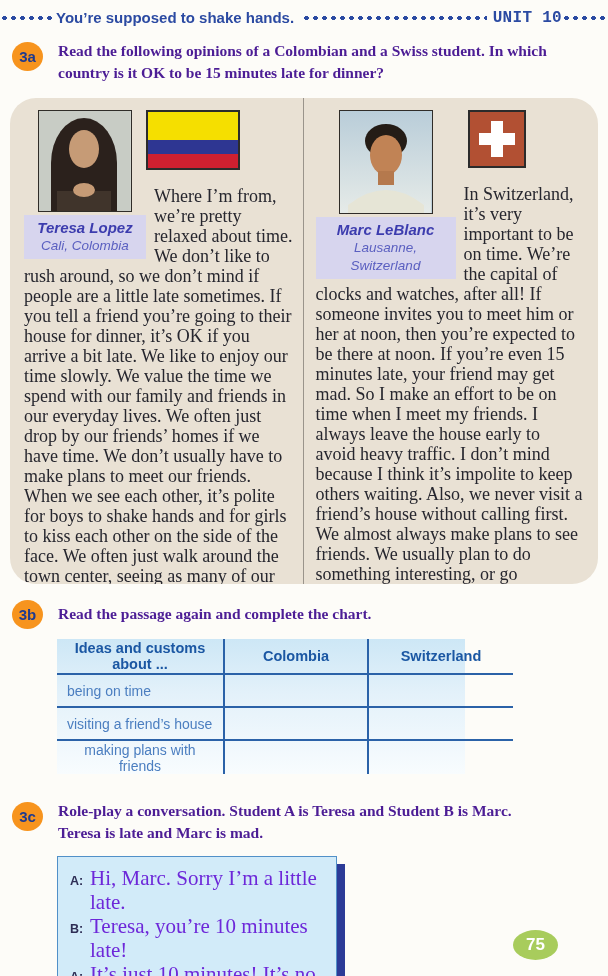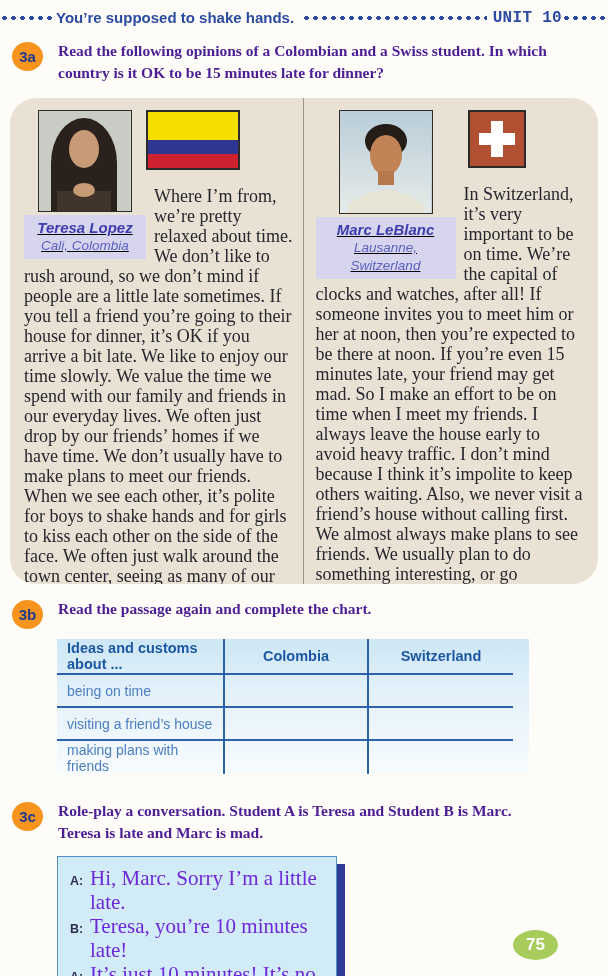--- a/index.html
+++ b/index.html
@@ -59,21 +59,21 @@
   .photo-block { float:left; margin:4px 8px 4px 0; }
   .pb-left  { width:122px; }
   .pb-right { width:140px; }
   .photo {
     border:1.5px solid #2f2c28; background:#cfd3cc;
     margin:0 auto; display:block; line-height:0;
   }
   .photo svg { display:block; }
   .name-tag {
     margin-top:3px; background:#d7d5ee; padding:3px 2px 4px 2px; text-align:center;
-    font-family:"Liberation Sans", sans-serif; font-style:italic;text-decoration:underline;
+    font-family:"Liberation Sans", sans-serif; font-style:italic;
   }
   .s-name { font-size:15px; font-weight:700; color:#3c3cae; line-height:19px; }
   .s-loc  { font-size:13.5px; color:#5a5fc0; line-height:18px; }
 
   .flag-co {
     width:94px; height:60px; border:2px solid #2b2b2b;
     margin:4px 0 16px 122px;
     background:linear-gradient(to bottom, #f5df00 0 50%, #2e3692 50% 75%, #cf2030 75% 100%);
   }
   .flag-ch {
@@ -83,24 +83,25 @@
   .flag-ch::before, .flag-ch::after {
     content:""; position:absolute; left:50%; top:50%; transform:translate(-50%,-50%); background:#fff;
   }
   .flag-ch::before { width:36px; height:12px; }
   .flag-ch::after  { width:12px; height:36px; }
 
   .passage { font-size:18px; line-height:20px; color:#26262e; }
 
   
   .chart {
-    margin:10px 0 0 57px; width:472px;
+    margin:10px 0 0 57px; width:408px;
     display:grid; grid-template-columns:166px 144px 146px;
     background:linear-gradient(to bottom, #cde7f6 0%, #e3f1fa 40%, #f8fcfe 100%);
     font-family:"Liberation Sans", sans-serif;
+    text-align:center;
   }
   .chart .c-head {
     height:36px; display:flex; align-items:center; padding:0 10px;
     font-size:14.5px; font-weight:700; color:#1b57a3;
     border-bottom:2px solid #2b62a8;
   }
   .chart .c-cell {
     height:33px; display:flex; align-items:center; padding:0 10px;
     font-size:14px; color:#4b7ec0;
   }
@@ -192,21 +193,21 @@
         <div class="name-tag">
           <div class="s-name">Marc LeBlanc</div>
           <div class="s-loc">Lausanne, Switzerland</div>
         </div>
       </div>
       <div class="flag-ch"></div>
       <p class="passage">In Switzerland, it’s very important to be on time. We’re the capital of clocks and watches, after all! If someone invites you to meet him or her at noon, then you’re expected to be there at noon. If you’re even 15 minutes late, your friend may get mad. So I make an effort to be on time when I meet my friends. I always leave the house early to avoid heavy traffic. I don’t mind because I think it’s impolite to keep others waiting. Also, we never visit a friend’s house without calling first. We almost always make plans to see friends. We usually plan to do something interesting, or go somewhere together.</p>
     </div>
   </div>
 
-  <section class="task" style="">
+  <section class="task" style="align-items:center;">
     <div class="badge">3b</div>
     <p class="instruction">Read the passage again and complete the chart.</p>
   </section>
 
   <div class="chart">
     <div class="c-head">Ideas and customs about ...</div>
     <div class="c-head v" style="justify-content:center;">Colombia</div>
     <div class="c-head v" style="justify-content:center;">Switzerland</div>
 
     <div class="c-cell rb">being on time</div>

